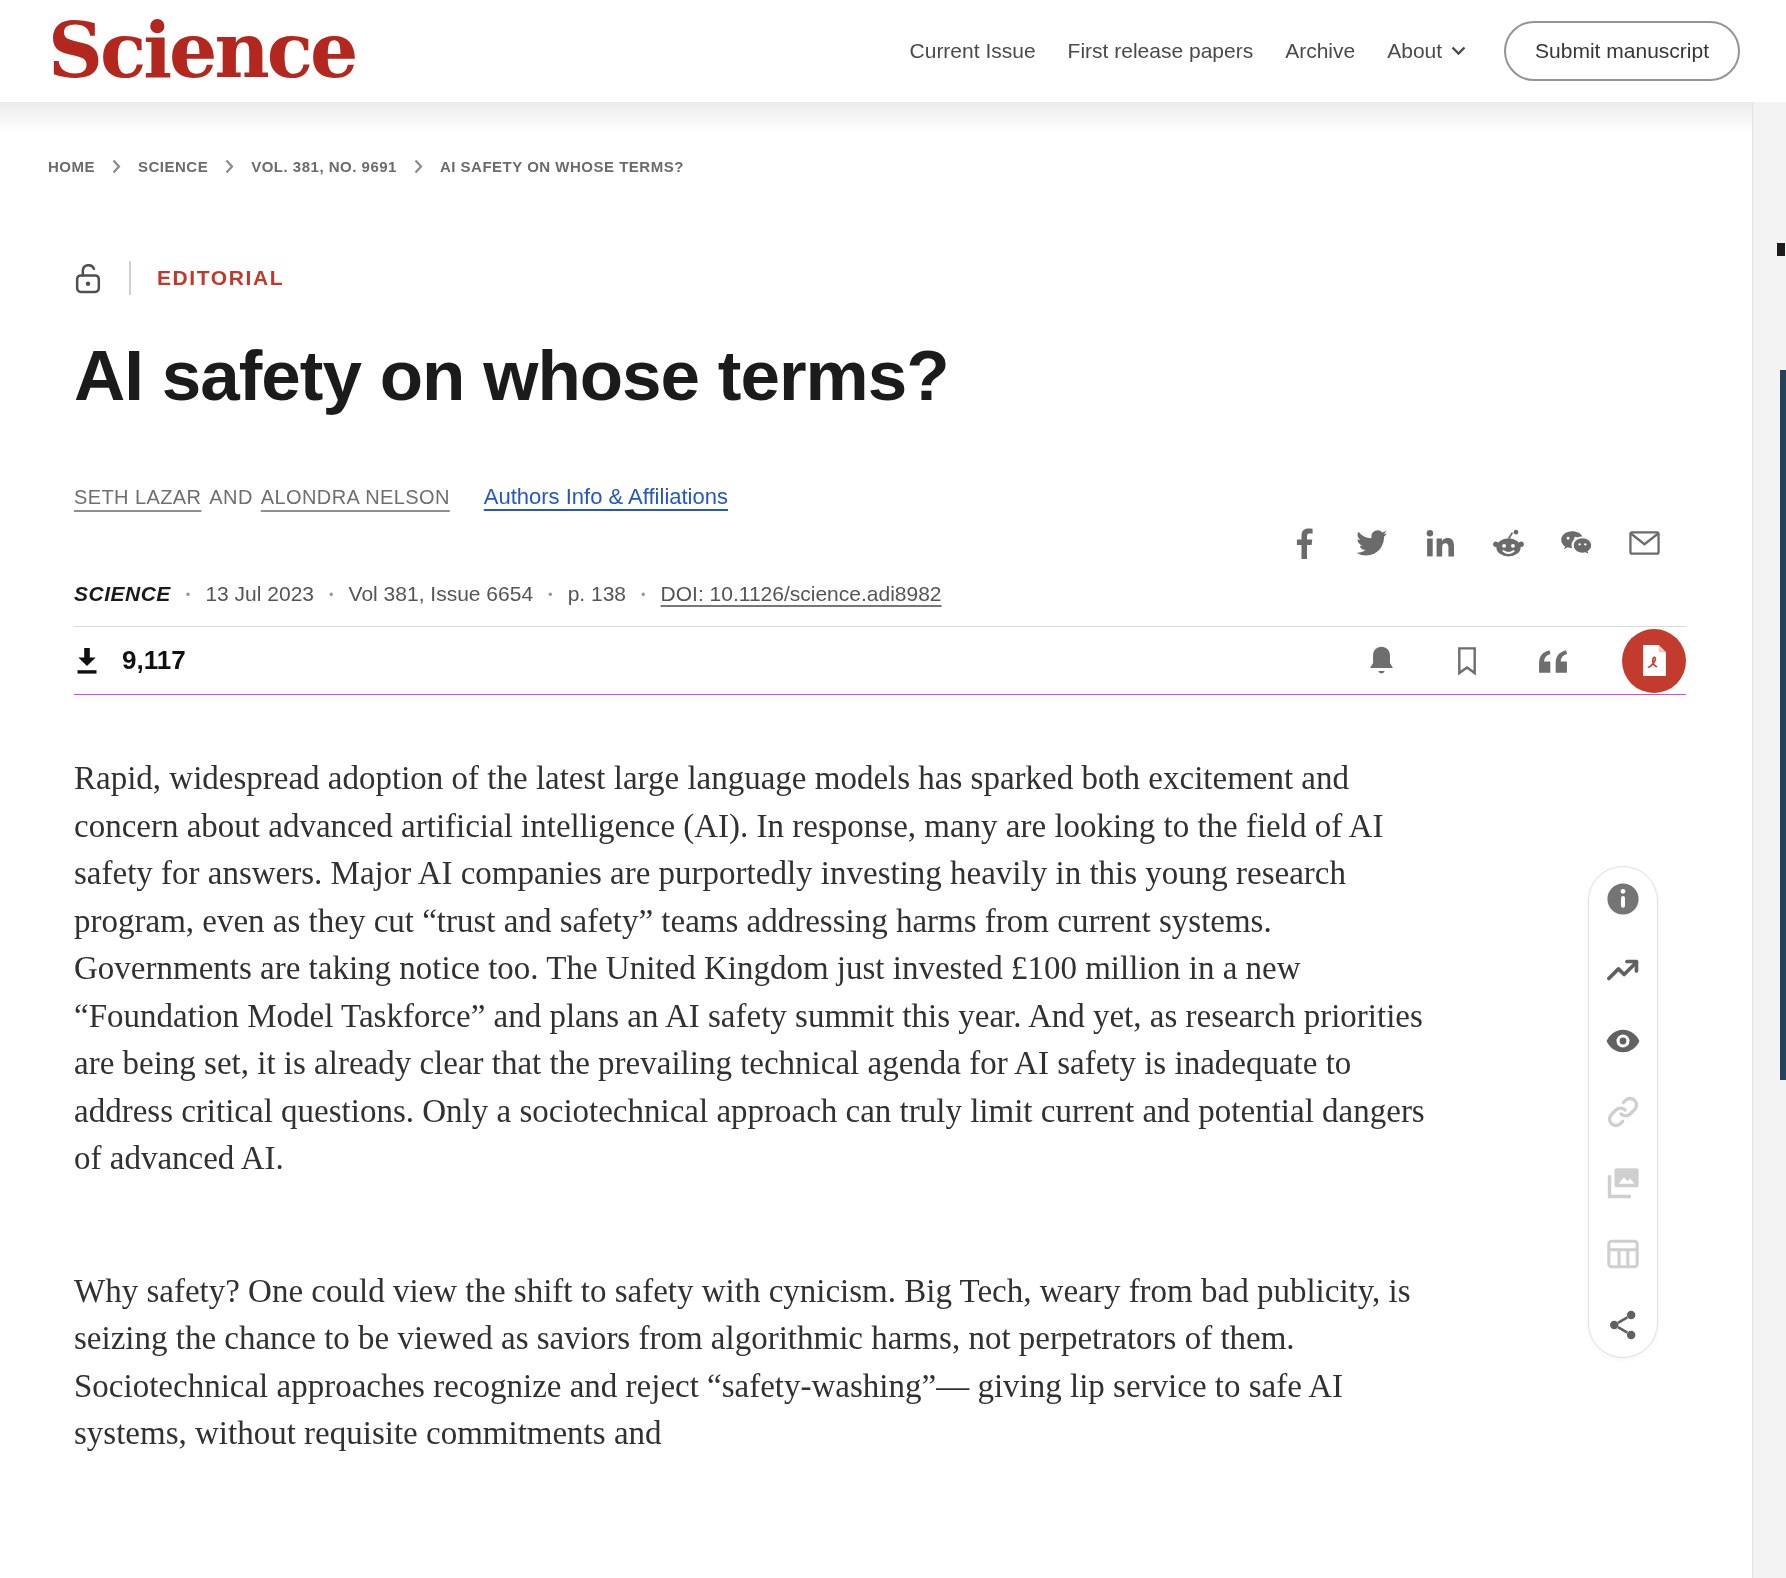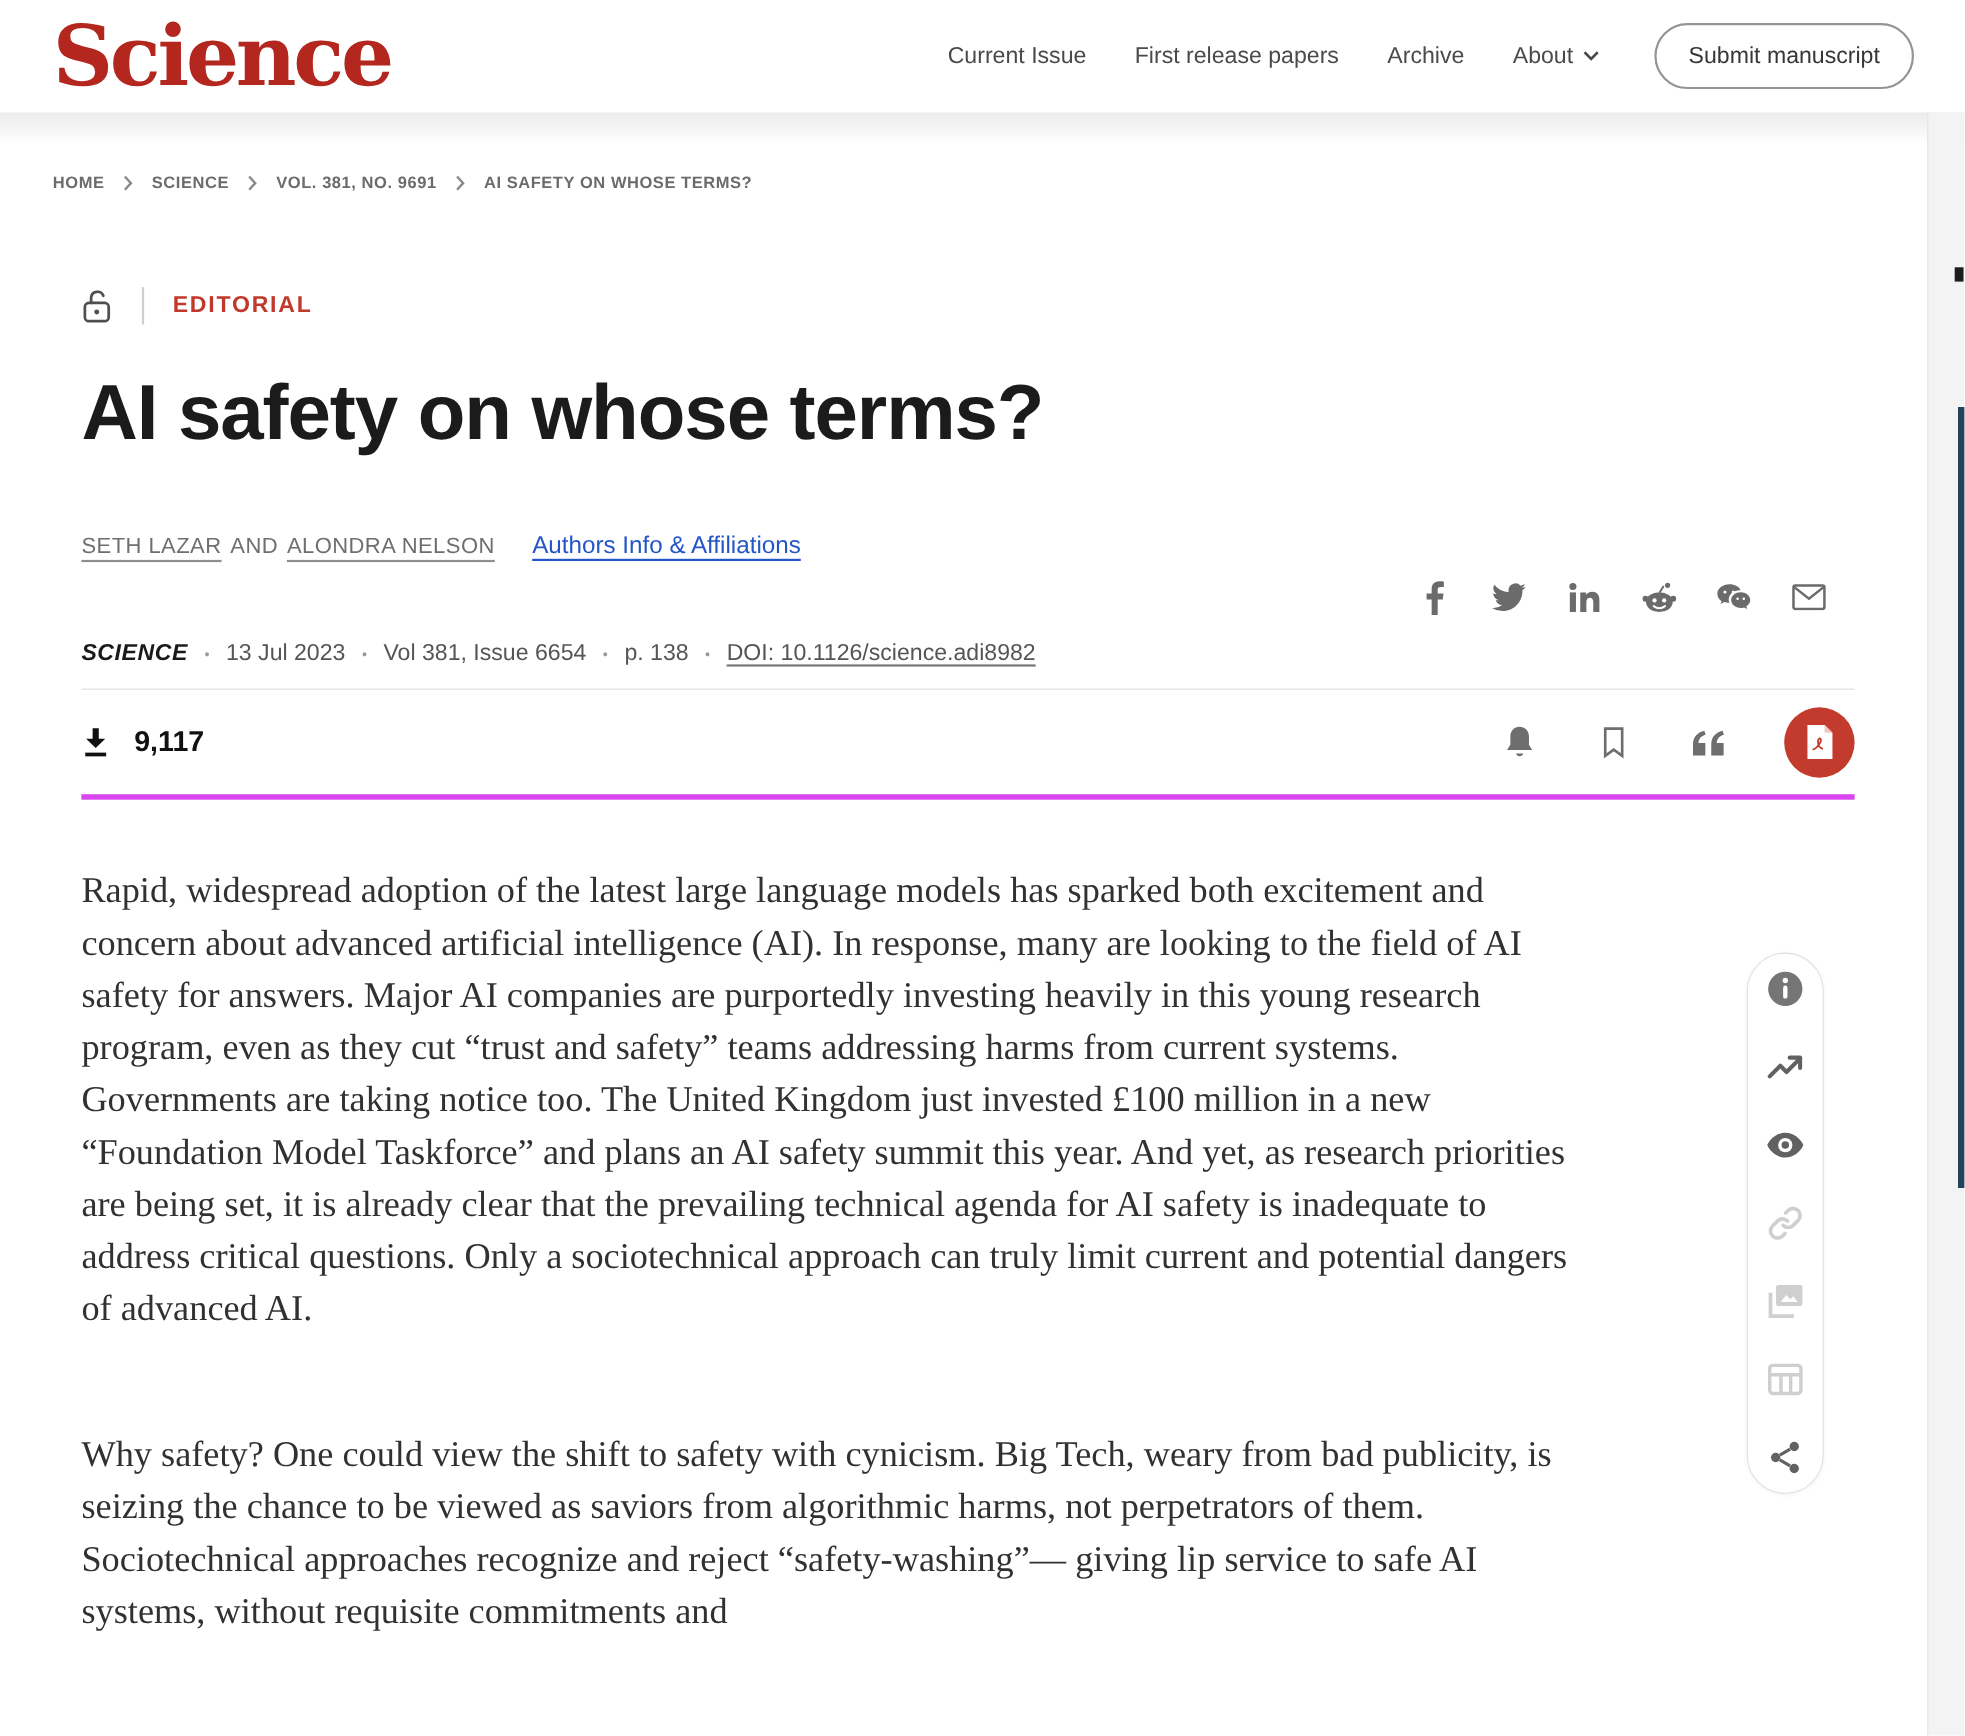--- a/index.html
+++ b/index.html
@@ -8,21 +8,21 @@
     font-family:"Liberation Sans","DejaVu Sans",sans-serif;
     background:#fff; color:#1a1a1a; overflow:hidden; position:relative;
   }
   a { text-decoration:none; color:inherit; cursor:pointer; }
 
   
   header { height:102px; display:flex; align-items:center; justify-content:space-between;
            padding:0 46px 0 48px; background:#fff; position:relative; z-index:3; }
   .logo { font-family:"DejaVu Serif","Liberation Serif",serif; font-weight:bold;
           font-size:76px; color:#b3271e; letter-spacing:-3px; line-height:1; cursor:pointer; }
-  nav { display:flex; align-items:center; gap:44px; }
+  nav { display:flex; align-items:center; gap:32px; }
   nav a { font-size:21px; color:#4a4a4a; white-space:nowrap; }
   .nav-about { display:flex; align-items:center; gap:9px; }
   .pill-btn { display:inline-block; border:2px solid #949494; border-radius:34px;
               padding:16px 29px; font-size:21px; color:#363636; background:#fff;
               cursor:pointer; font-family:Liberation Sans, sans-serif; white-space:nowrap; margin-left:6px; }
   .header-shadow { position:absolute; top:102px; left:0; width:100%; height:30px;
                    background:linear-gradient(to bottom,#e5e5e5,rgba(255,255,255,0)); opacity:.75; z-index:1; }
 
   
   .breadcrumb { display:flex; align-items:center; gap:17px; padding:56px 0 0 48px;
@@ -47,22 +47,22 @@
   .author-conj { margin:15px 8px; }
   .authors-info { font-size:22px; color:#2456c7; letter-spacing:0;
                   text-decoration:underline; text-underline-offset:5px; margin-left:34px; }
 
   .meta { margin-top:58px; display:flex; align-items:center; font-size:21px; color:#555; }
   .meta .journal { font-weight:bold; font-style:italic; color:#1a1a1a; letter-spacing:.5px; }
   .meta .sep { font-size:13px; color:#999; margin:0 15px; }
   .meta .doi { text-decoration:underline; text-underline-offset:4px; text-decoration-color:#777; }
 
   
-  .action-bar { margin-top:20px; width:1612px; height:101px;
-                border-top:1px solid #dcdcdc; border-bottom:5px solid #d946ef;
+  .action-bar { margin-top:20px; width:1612px; height:69px;
+                border-top:1px solid #dcdcdc; border-bottom:1px solid #d946ef;
                 display:flex; align-items:center; justify-content:space-between; }
   .dl-group { display:flex; align-items:center; gap:22px; cursor:pointer; }
   .dl-count { font-size:26px; font-weight:bold; color:#111; }
   .ab-right { display:flex; align-items:center; gap:52px; }
   .ab-icon { width:34px; height:34px; display:flex; align-items:center; justify-content:center; cursor:pointer; }
   .pdf-btn { width:64px; height:64px; border-radius:50%; background:#c23b2c;
              display:flex; align-items:center; justify-content:center; cursor:pointer; }
 
   
   article { width:1378px; }

